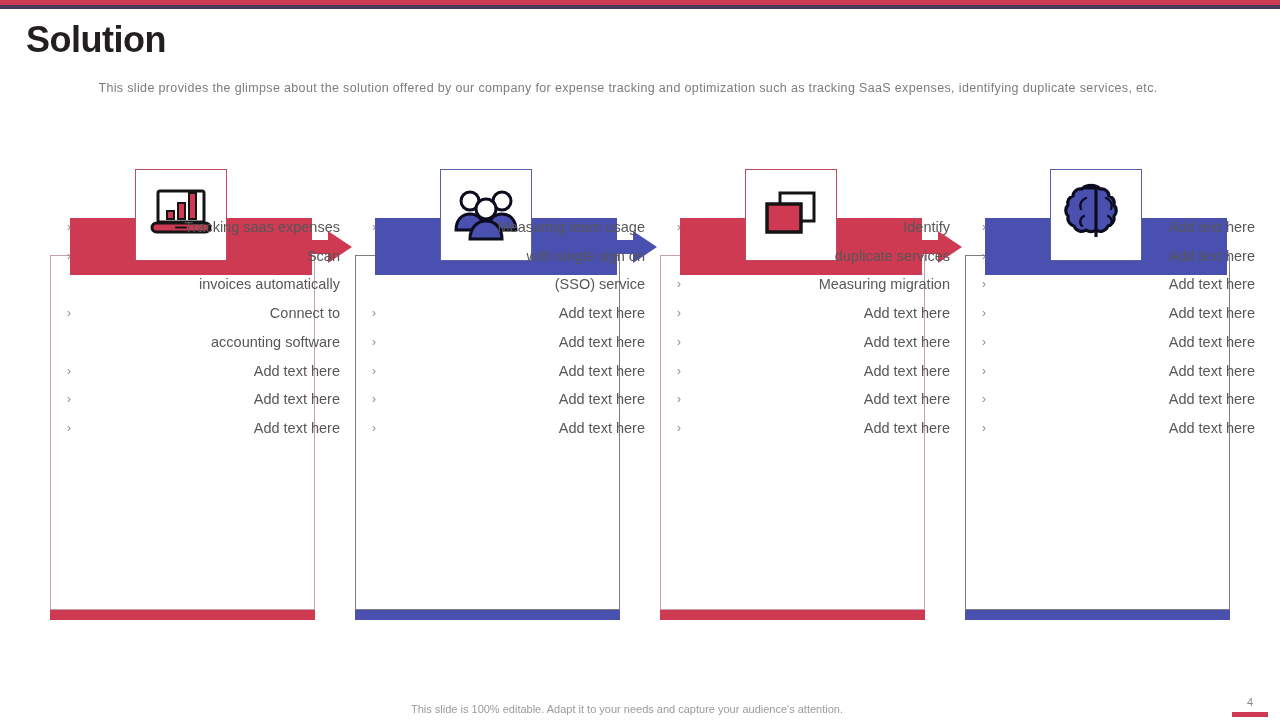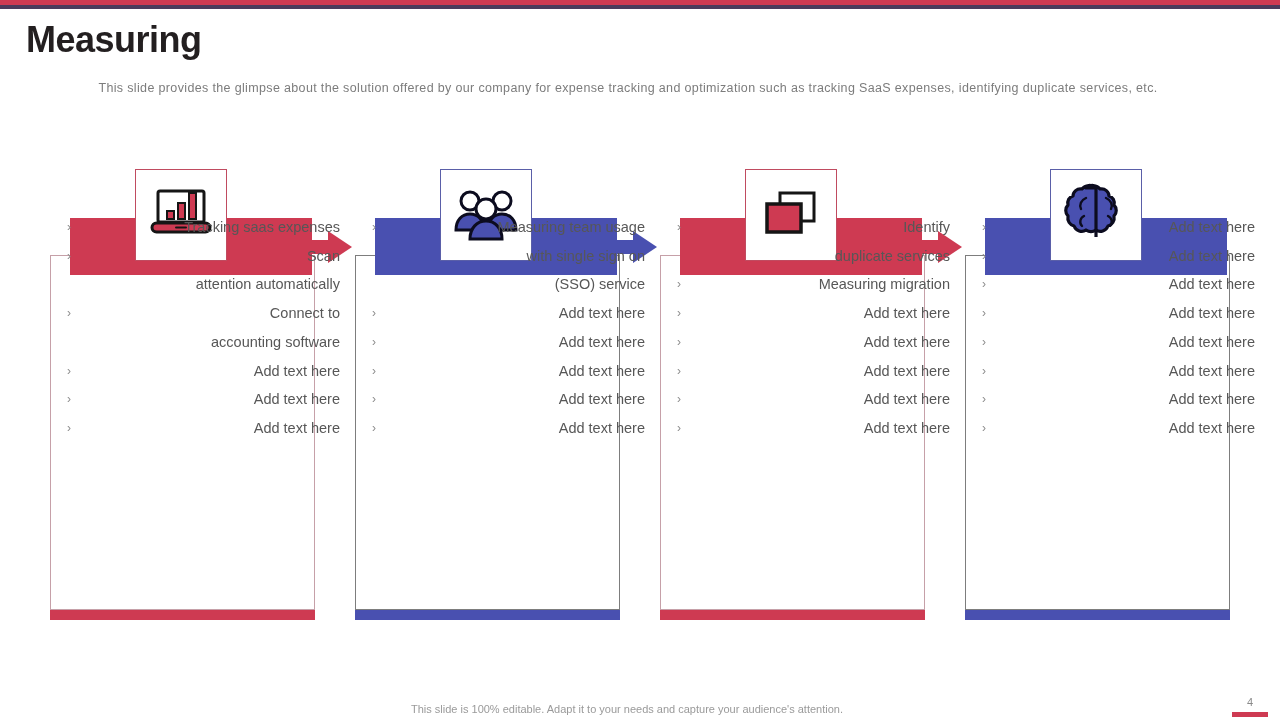--- a/index.html
+++ b/index.html
@@ -171,21 +171,21 @@
     width: 36px; height: 5px;
     background: #ce3a52;
   }
 </style>
 </head>
 <body>
 
 <div class="topbar-red"></div>
 <div class="topbar-navy"></div>
 
-<div class="page-title">Measuring</div>
+<div class="page-title">Solution</div>
 <div class="page-subtitle">This slide provides  the glimpse about the solution offered  by our company for expense tracking and optimization such as tracking SaaS expenses, identifying duplicate services, etc.</div>
 
 <div class="columns">
     <div class="col col-0">
       <div class="card" style="border-color: rgb(198, 160, 168);"></div>
       <div class="band" style="background: rgb(206, 58, 82);"></div>
       <div class="icon-tile" style="border: 1px solid rgb(192, 75, 96);">
         <span><svg width="66" height="60" viewBox="0 0 66 60">
             <rect x="10" y="8" width="46" height="31" rx="2" fill="#fff" stroke="#151515" stroke-width="3"></rect>
             <rect x="19" y="28" width="7" height="8" fill="#ce3a52" stroke="#151515" stroke-width="2"></rect>
@@ -194,21 +194,21 @@
             <rect x="4" y="40" width="58" height="9" rx="4.5" fill="#ce3a52" stroke="#151515" stroke-width="3"></rect>
             <rect x="27" y="43.5" width="12" height="2" rx="1" fill="#151515"></rect>
           </svg></span>
       </div>
       <div class="arrow"><svg width="60" height="32" viewBox="0 0 60 32">
           <path d="M0 9 H36 V0 L60 16 L36 32 V23 H0 Z" fill="#ce3a52"></path>
         </svg></div>
       <div class="bullets">
         <div class="bullet"><span class="chev">›</span><span class="btext">Tracking saas expenses</span></div>
         <div class="bullet"><span class="chev">›</span><span class="btext">Scan
-attention automatically</span></div>
+invoices automatically</span></div>
         <div class="bullet"><span class="chev">›</span><span class="btext">Connect to
 accounting software</span></div>
         <div class="bullet"><span class="chev">›</span><span class="btext">Add text here</span></div>
         <div class="bullet"><span class="chev">›</span><span class="btext">Add text here</span></div>
         <div class="bullet"><span class="chev">›</span><span class="btext">Add text here</span></div>
       </div>
       <div class="card-accent" style="background: rgb(206, 58, 82);"></div>
     </div>
     <div class="col col-1">
       <div class="card" style="border-color: rgb(125, 125, 125);"></div>

